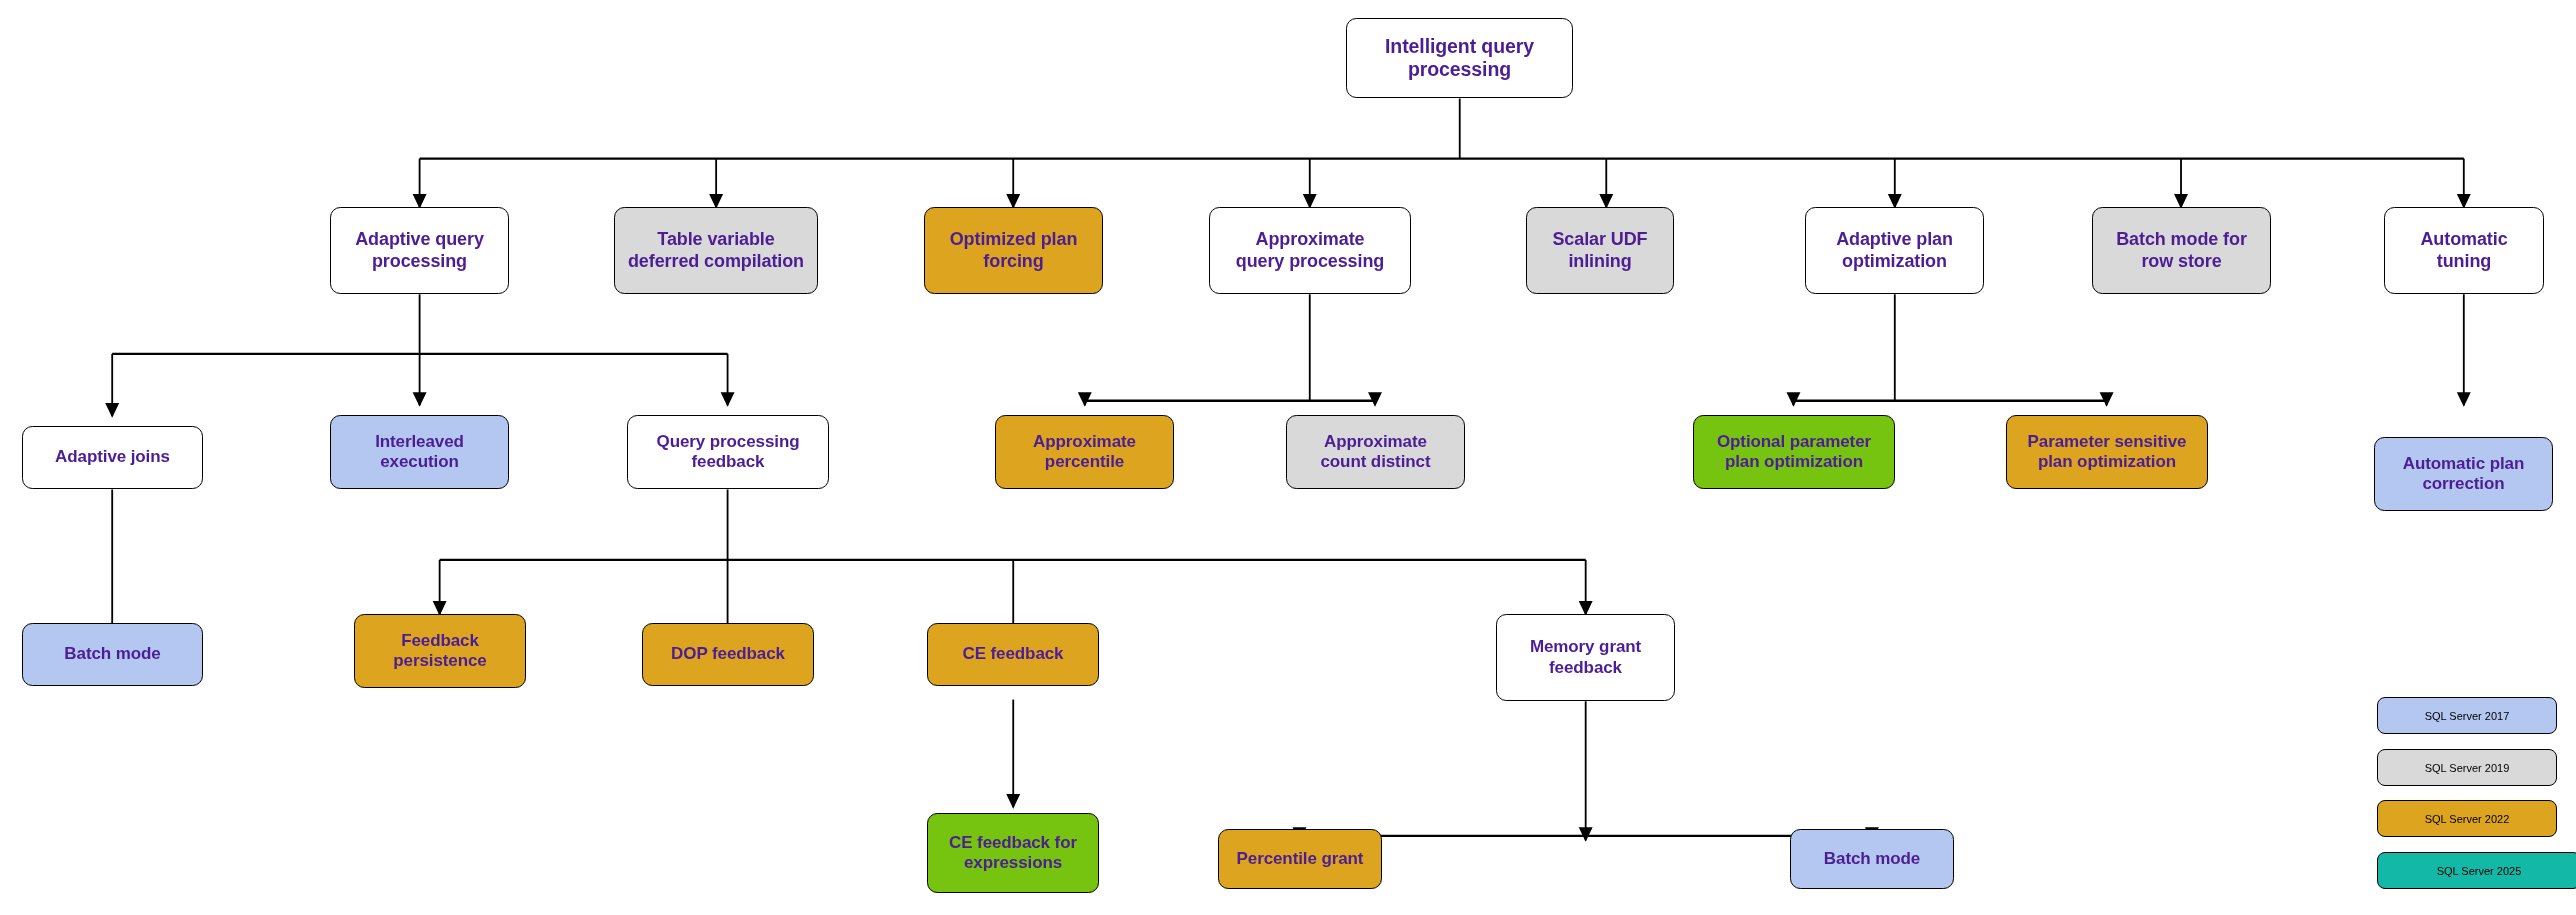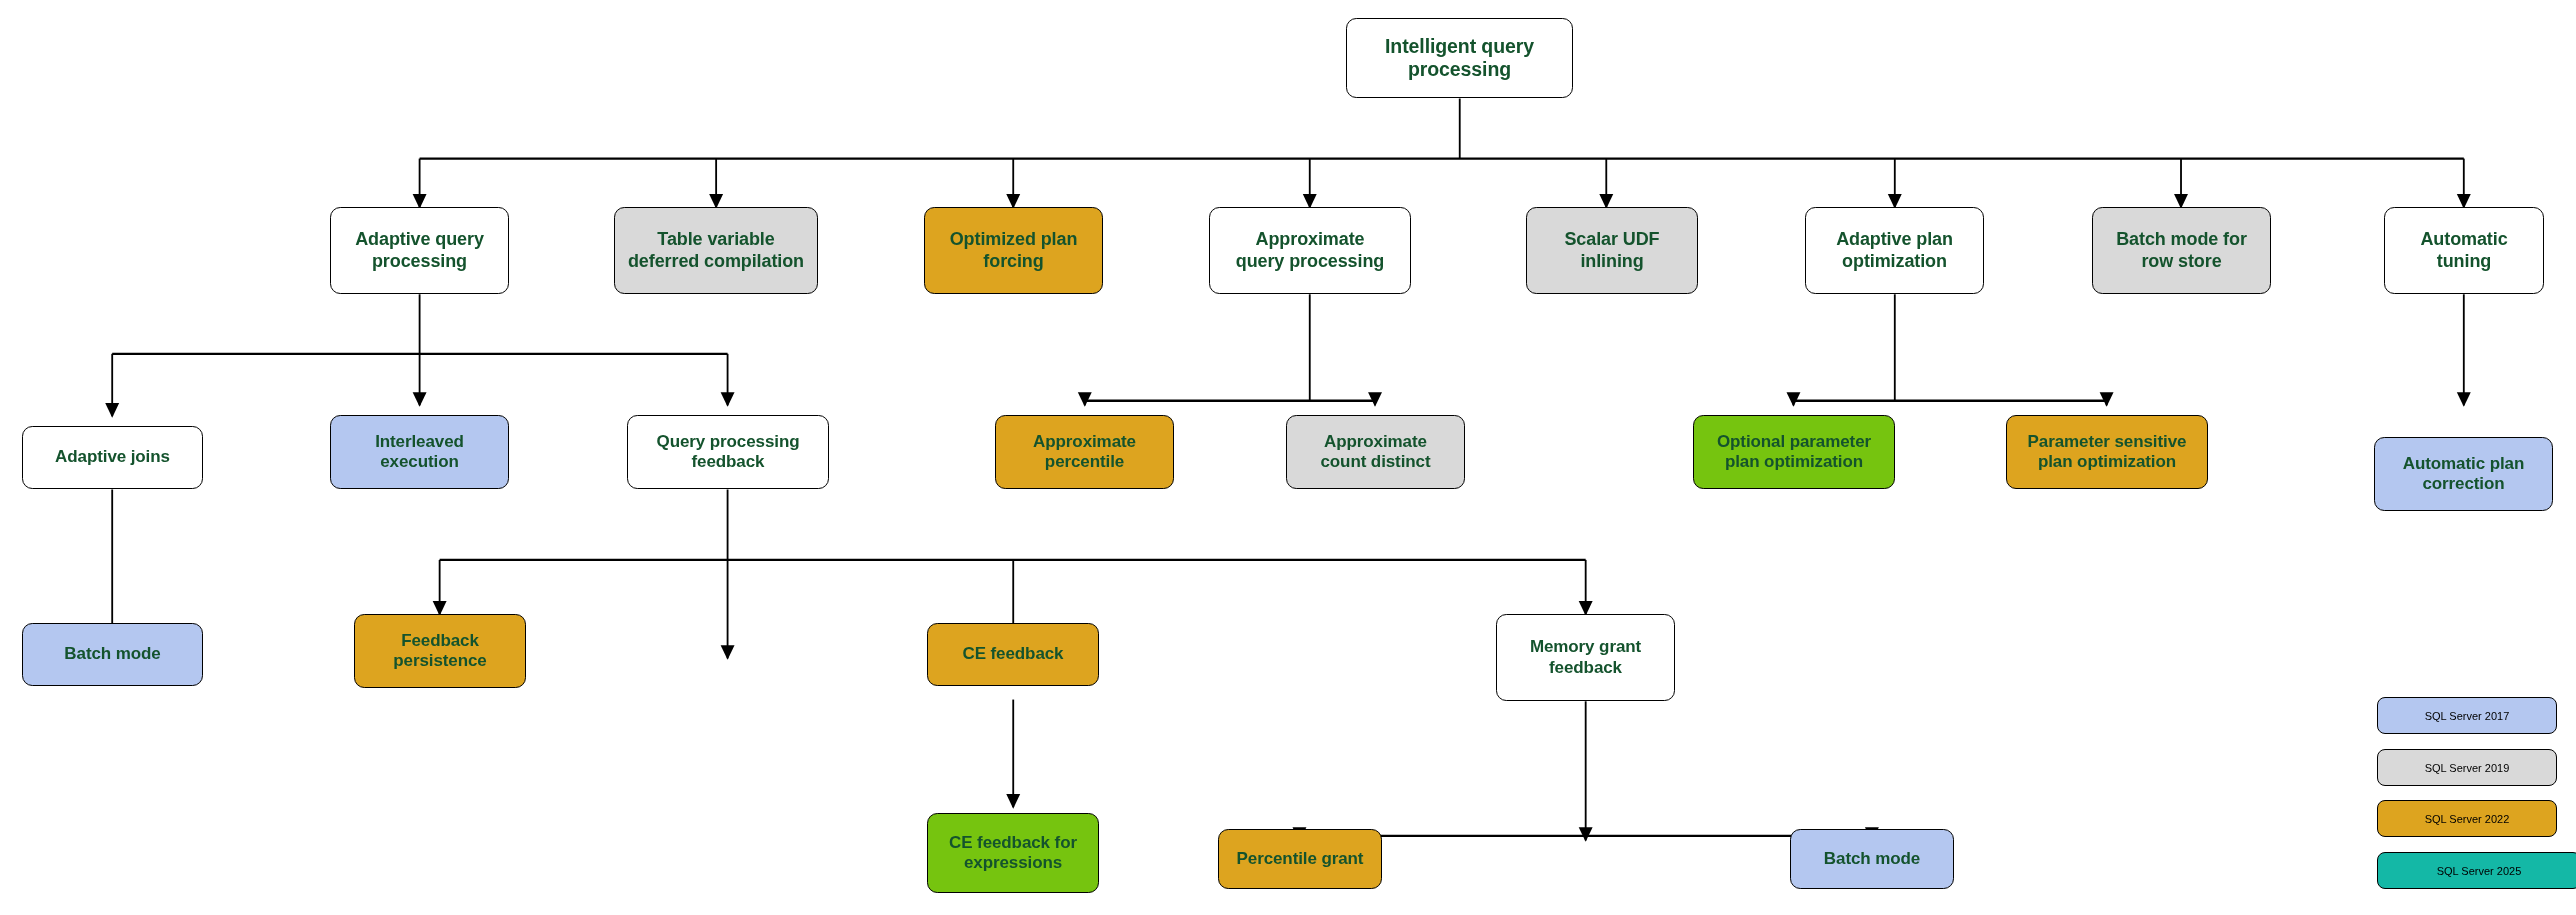--- a/index.html
+++ b/index.html
@@ -31,21 +31,21 @@
     position: absolute;
     box-sizing: border-box;
     border: 1.7px solid #000000;
     border-radius: 10.3px;
     background: #ffffff;
     display: flex;
     align-items: center;
     justify-content: center;
     text-align: center;
     line-height: 1.18;
-    color: #14532d;
+    color: #4c1d95;
     padding: 1.1px 4.6px;
     white-space: pre-line;
     letter-spacing: -0.1px;
   }
   .node.root {
     font-weight: bold;
     font-size: 19.5px;
   }
   .node.lvl1 {
     font-weight: bold;
@@ -152,21 +152,21 @@
 
   <div class="node lvl1 fill-gray" style="left:614px; top:207px; width:204px; height:87px;">Table variable
 deferred compilation</div>
 
   <div class="node lvl1 fill-amber" style="left:924px; top:207px; width:179px; height:87px;">Optimized plan
 forcing</div>
 
   <div class="node lvl1 fill-white" style="left:1209px; top:207px; width:202px; height:87px;">Approximate
 query processing</div>
 
-  <div class="node lvl1 fill-gray" style="left:1526px; top:207px; width:172px; height:87px;">Scalar UDF
+  <div class="node lvl1 fill-gray" style="left:1526px; top:207px; width:148px; height:87px;">Scalar UDF
 inlining</div>
 
   <div class="node lvl1 fill-white" style="left:1805px; top:207px; width:179px; height:87px;">Adaptive plan
 optimization</div>
 
   <div class="node lvl1 fill-gray" style="left:2092px; top:207px; width:179px; height:87px;">Batch mode for
 row store</div>
 
   <div class="node lvl1 fill-white" style="left:2384px; top:207px; width:160px; height:87px;">Automatic
 tuning</div>
@@ -192,20 +192,21 @@
 plan optimization</div>
 
   <div class="node plain fill-blue" style="left:2374px; top:437px; width:179px; height:74px;">Automatic plan
 correction</div>
 
   <div class="node plain fill-blue" style="left:22px; top:623px; width:181px; height:63px;">Batch mode</div>
 
   <div class="node plain fill-amber" style="left:354px; top:614px; width:172px; height:74px;">Feedback
 persistence</div>
 
+  <div class="node plain fill-amber" style="left:642px; top:623px; width:172px; height:63px;">DOP feedback</div>
 
   <div class="node plain fill-amber" style="left:927px; top:623px; width:172px; height:63px;">CE feedback</div>
 
   <div class="node lvl2 fill-white" style="left:1496px; top:614px; width:179px; height:87px;">Memory grant
 feedback</div>
 
   <div class="node plain fill-green" style="left:927px; top:813px; width:172px; height:80px;">CE feedback for
 expressions</div>
 
   <div class="node plain fill-amber" style="left:1218px; top:829px; width:164px; height:60px;">Percentile grant</div>

